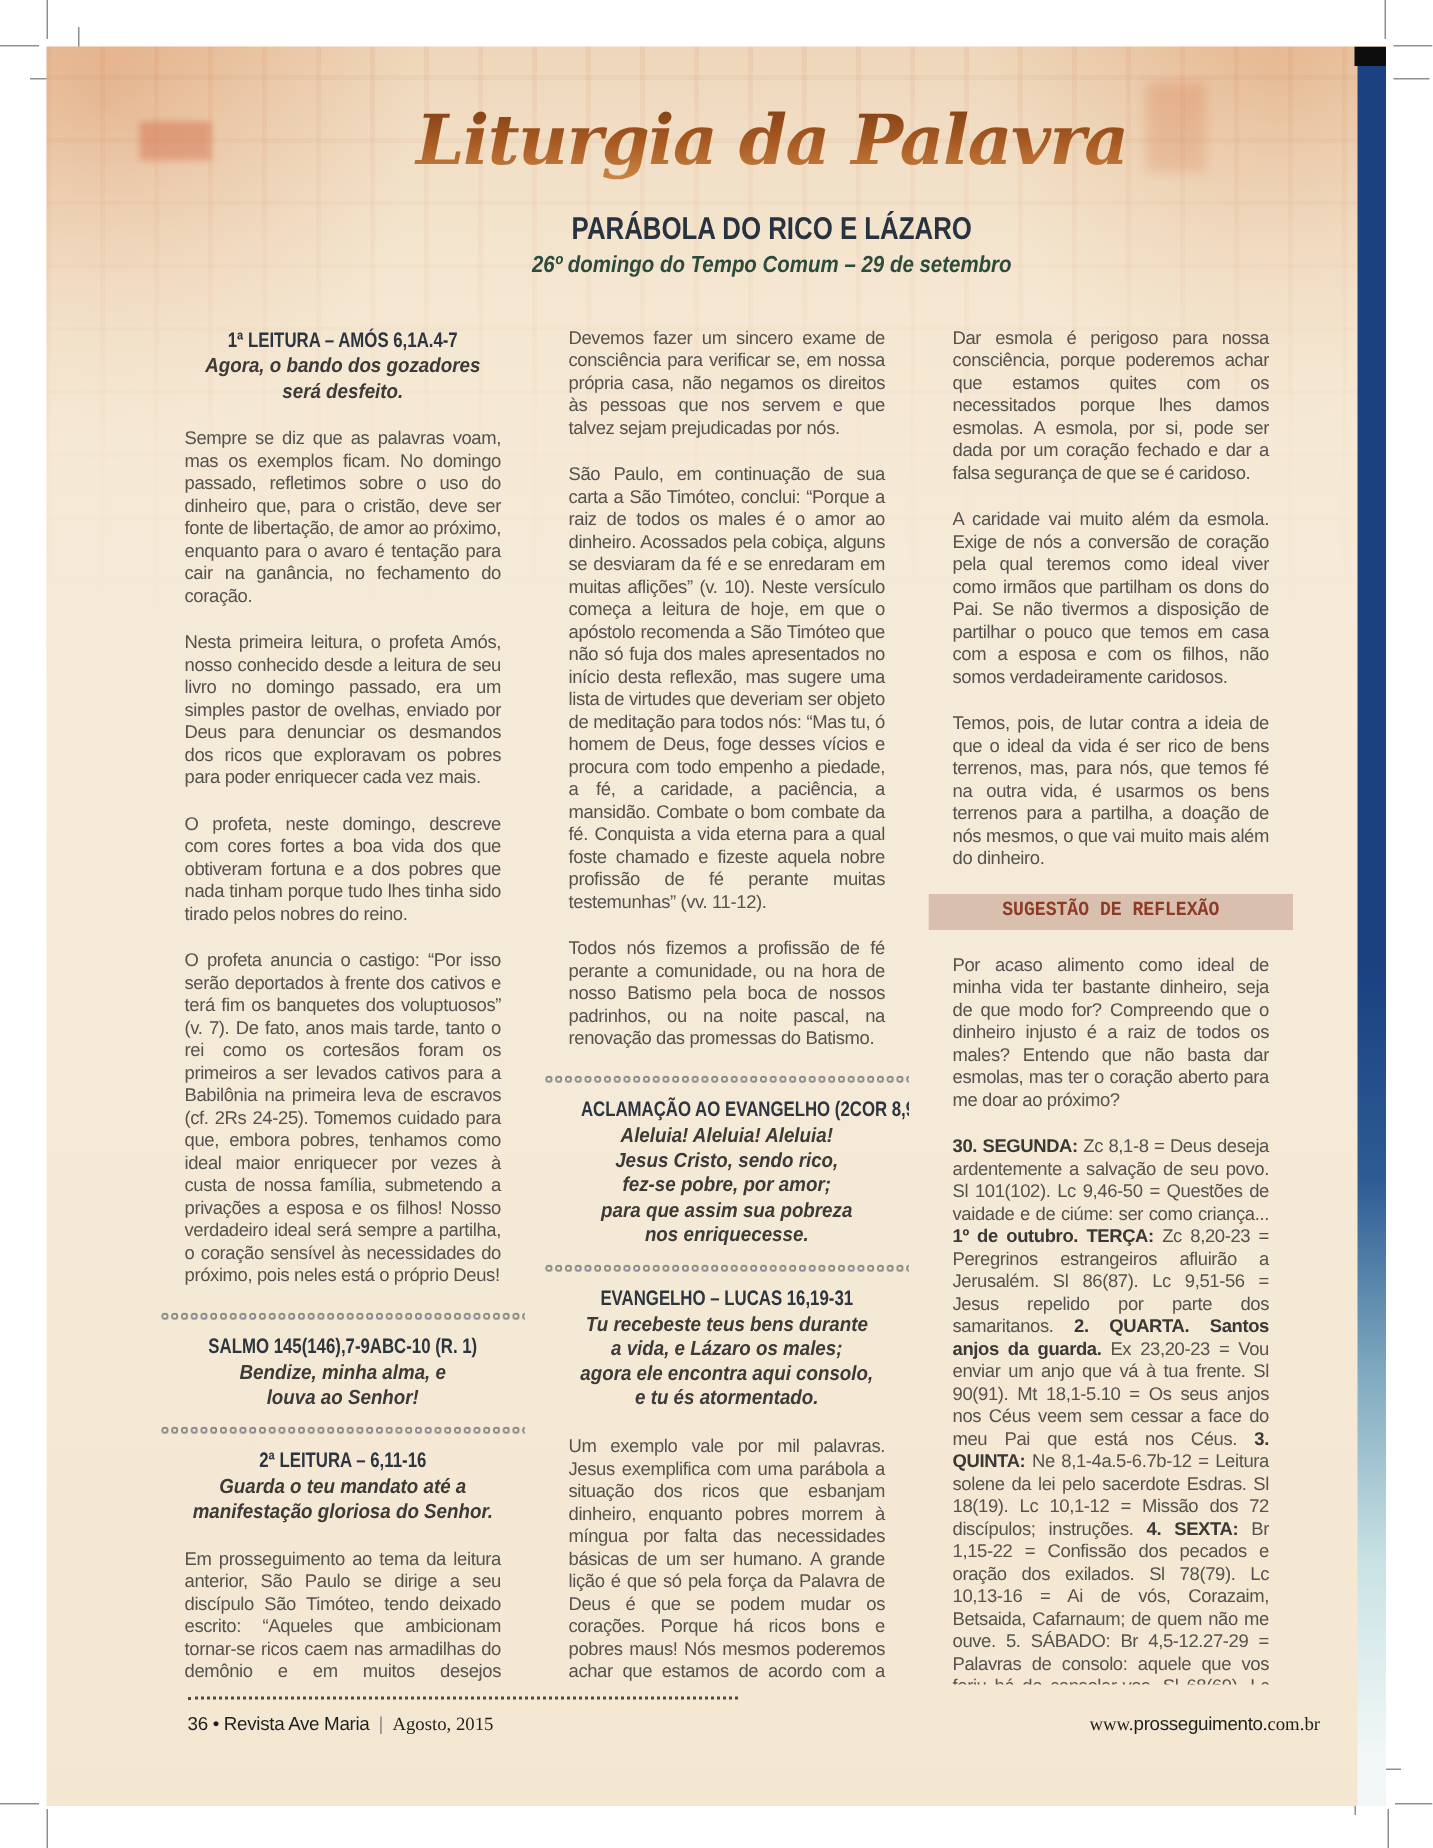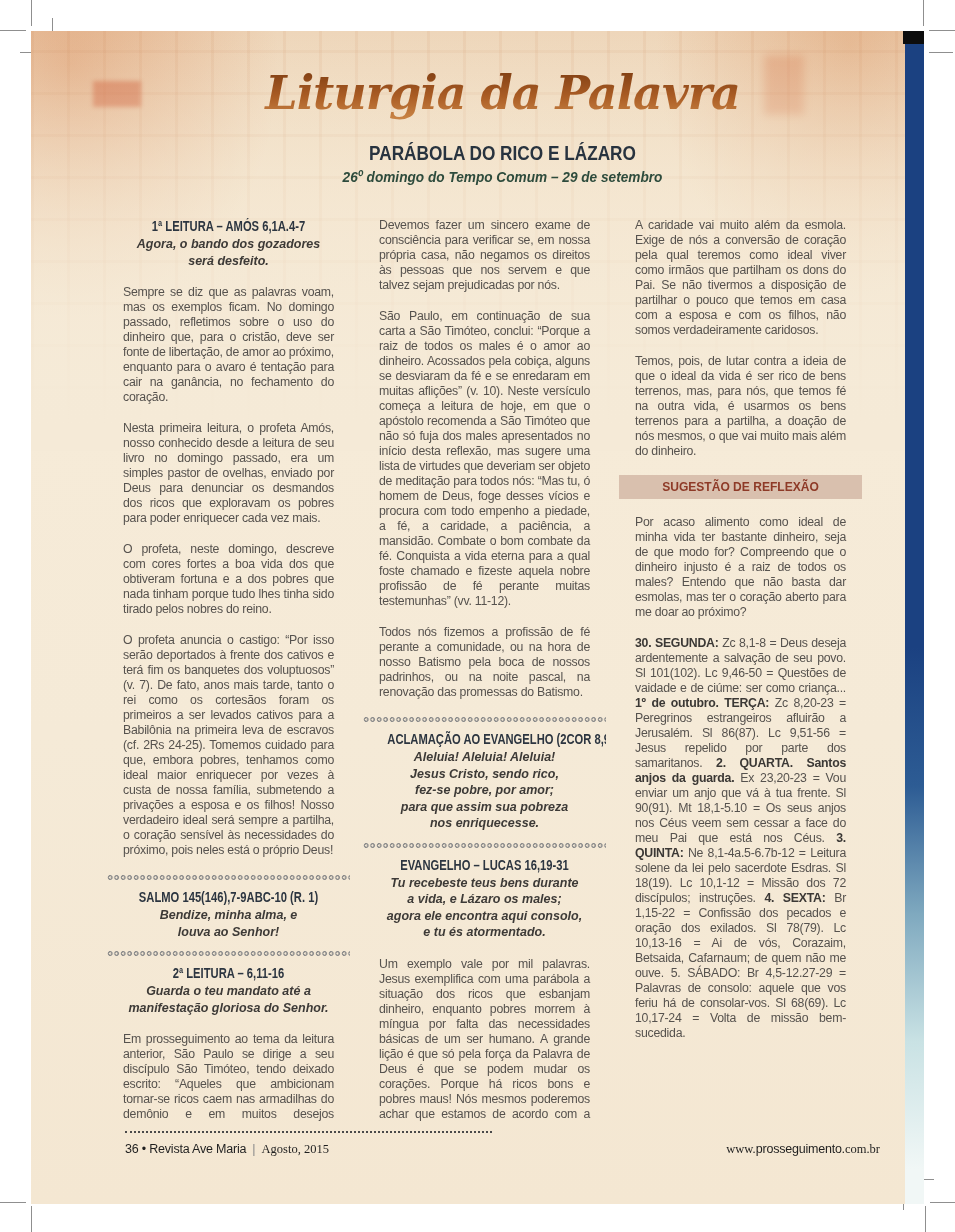--- a/index.html
+++ b/index.html
@@ -21,21 +21,21 @@
   .warm-left{position:absolute;left:-50px;top:-40px;width:300px;height:330px;
     background:radial-gradient(ellipse at 30% 22%, rgba(210,115,58,.38), rgba(210,115,58,0) 70%);}
   .warm-right{position:absolute;right:-10px;top:-50px;width:280px;height:320px;
     background:radial-gradient(ellipse at 70% 20%, rgba(210,120,60,.32), rgba(210,120,60,0) 70%);}
   .red-chip{position:absolute;left:62px;top:50px;width:48px;height:26px;background:#cd5a33;opacity:.5;filter:blur(2px);}
   .red-chip2{position:absolute;right:120px;top:24px;width:40px;height:60px;background:#d4764a;opacity:.32;filter:blur(4px);}
   .bg-fade{position:absolute;left:0;top:0;width:100%;height:420px;
     background:linear-gradient(180deg, rgba(246,235,216,0) 0%, rgba(246,235,216,.55) 45%, #f5ead7 94%);}
 
   
-  .masthead{position:absolute;left:94px;top:30px;width:755px;text-align:center;}
+  .masthead{position:absolute;left:106px;top:30px;width:755px;text-align:center;}
   .script-title{font-family:"DejaVu Serif",serif;font-style:italic;font-weight:bold;
     font-size:46px;line-height:64px;letter-spacing:-1px;
     background:linear-gradient(180deg,#7c3c12 10%,#aa5c24 55%,#c98445 90%);
     -webkit-background-clip:text;background-clip:text;color:transparent;}
   .article-title{margin:16px 0 0;font-size:21px;line-height:24px;font-weight:bold;color:#28333f;
     white-space:nowrap;transform:scaleX(.82);transform-origin:center;}
   .article-subtitle{margin:2px 0 0;font-size:15.5px;line-height:19px;font-weight:bold;font-style:italic;color:#2d4b3c;
     white-space:nowrap;transform:scaleX(.88);transform-origin:center;}
 
   
@@ -46,21 +46,21 @@
     color:#56524e;text-align:justify;hyphens:auto;}
   p.body-par b{color:#3b3835;}
   h3.col-heading{margin:3px 0 1px;font-size:14px;line-height:17px;font-weight:bold;color:#2c3540;
     text-align:center;white-space:nowrap;transform:scaleX(.8);transform-origin:center;}
   .lead{margin:0 0 3px;}
   .lead-line{font-size:13.6px;line-height:16.5px;font-weight:bold;font-style:italic;color:#3d3a37;
     text-align:center;white-space:nowrap;transform:scaleX(.92);transform-origin:center;}
   .chain-divider{height:7px;margin:10px 0 8px;
     background-image:radial-gradient(circle at 3px 3.5px, rgba(0,0,0,0) 1px, #8a8a8a 1.25px, #8a8a8a 2.25px, rgba(0,0,0,0) 2.6px);
     background-size:6.5px 7px;background-repeat:repeat-x;}
-  .box-head{margin:9px 0 7px;padding:4px 2px 3px;background:#d9c0ae;}
+  .box-head{margin:9px 0 7px;padding:4px 2px 3px;background:#d9c0ae;font-family:Liberation Mono, monospace;}
   .box-line{font-size:13.4px;line-height:16.5px;font-weight:bold;color:#8e3a27;text-align:center;
     white-space:nowrap;transform:scaleX(.9);transform-origin:center;}
 
   
   .end-rule{position:absolute;left:94px;top:1100px;width:367px;height:0;border-top:2px dotted #4a4a4a;}
   .footer-left{position:absolute;left:94px;top:1111px;font-size:12.5px;color:#1f1f1f;}
   .footer-right{position:absolute;right:44px;top:1111px;font-size:12.5px;color:#1f1f1f;}
   .f-bold{font-weight:normal;letter-spacing:-0.2px;}
   .f-serif{font-family:"Liberation Serif",serif;}
   .f-sep{color:#8a8a8a;margin:0 6px;font-weight:normal;}
@@ -144,20 +144,21 @@
         <h3 class="col-heading">EVANGELHO – LUCAS 16,19-31</h3>
         <div class="lead">
           <div class="lead-line">Tu recebeste teus bens durante</div>
           <div class="lead-line">a vida, e Lázaro os males;</div>
           <div class="lead-line">agora ele encontra aqui consolo,</div>
           <div class="lead-line">e tu és atormentado.</div>
         </div>
         <p class="body-par">Um exemplo vale por mil palavras. Jesus exemplifica com uma parábola a situação dos ricos que esbanjam dinheiro, enquanto pobres morrem à míngua por falta das necessidades básicas de um ser humano. A grande lição é que só pela força da Palavra de Deus é que se podem mudar os corações. Porque há ricos bons e pobres maus! Nós mesmos poderemos achar que estamos de acordo com a doutrina de Jesus porque damos esmolas aos pobres.</p>
       </div>
     <div class="col">
+        <p class="body-par">Dar esmola é perigoso para nossa consciência, porque poderemos achar que estamos quites com os necessitados porque lhes damos esmolas. A esmola, por si, pode ser dada por um coração fechado e dar a falsa segurança de que se é caridoso.</p>
         <p class="body-par">A caridade vai muito além da esmola. Exige de nós a conversão de coração pela qual teremos como ideal viver como irmãos que partilham os dons do Pai. Se não tivermos a disposição de partilhar o pouco que temos em casa com a esposa e com os filhos, não somos verdadeiramente caridosos.</p>
         <p class="body-par">Temos, pois, de lutar contra a ideia de que o ideal da vida é ser rico de bens terrenos, mas, para nós, que temos fé na outra vida, é usarmos os bens terrenos para a partilha, a doação de nós mesmos, o que vai muito mais além do dinheiro.</p>
         <div class="box-head">
           <div class="box-line">SUGESTÃO DE REFLEXÃO</div>
         </div>
         <p class="body-par">Por acaso alimento como ideal de minha vida ter bastante dinheiro, seja de que modo for? Compreendo que o dinheiro injusto é a raiz de todos os males? Entendo que não basta dar esmolas, mas ter o coração aberto para me doar ao próximo?</p>
         <p class="body-par"><b class="rich-seg">30. SEGUNDA: </b><span class="rich-seg">Zc 8,1-8 = Deus deseja ardentemente a salvação de seu povo. Sl 101(102). Lc 9,46-50 = Questões de vaidade e de ciúme: ser como criança... </span><b class="rich-seg">1º de outubro. TERÇA: </b><span class="rich-seg">Zc 8,20-23 = Peregrinos estrangeiros afluirão a Jerusalém. Sl 86(87). Lc 9,51-56 = Jesus repelido por parte dos samaritanos. </span><b class="rich-seg">2. QUARTA. Santos anjos da guarda. </b><span class="rich-seg">Ex 23,20-23 = Vou enviar um anjo que vá à tua frente. Sl 90(91). Mt 18,1-5.10 = Os seus anjos nos Céus veem sem cessar a face do meu Pai que está nos Céus. </span><b class="rich-seg">3. QUINTA: </b><span class="rich-seg">Ne 8,1-4a.5-6.7b-12 = Leitura solene da lei pelo sacerdote Esdras. Sl 18(19). Lc 10,1-12 = Missão dos 72 discípulos; instruções. </span><b class="rich-seg">4. SEXTA: </b><span class="rich-seg">Br 1,15-22 = Confissão dos pecados e oração dos exilados. Sl 78(79). Lc 10,13-16 = Ai de vós, Corazaim, Betsaida, Cafarnaum; de quem não me ouve. 5. SÁBADO: Br 4,5-12.27-29 = Palavras de consolo: aquele que vos feriu há de consolar-vos. Sl 68(69). Lc 10,17-24 = Volta de missão bem-sucedida.</span></p>
       </div>
   </div>
 

